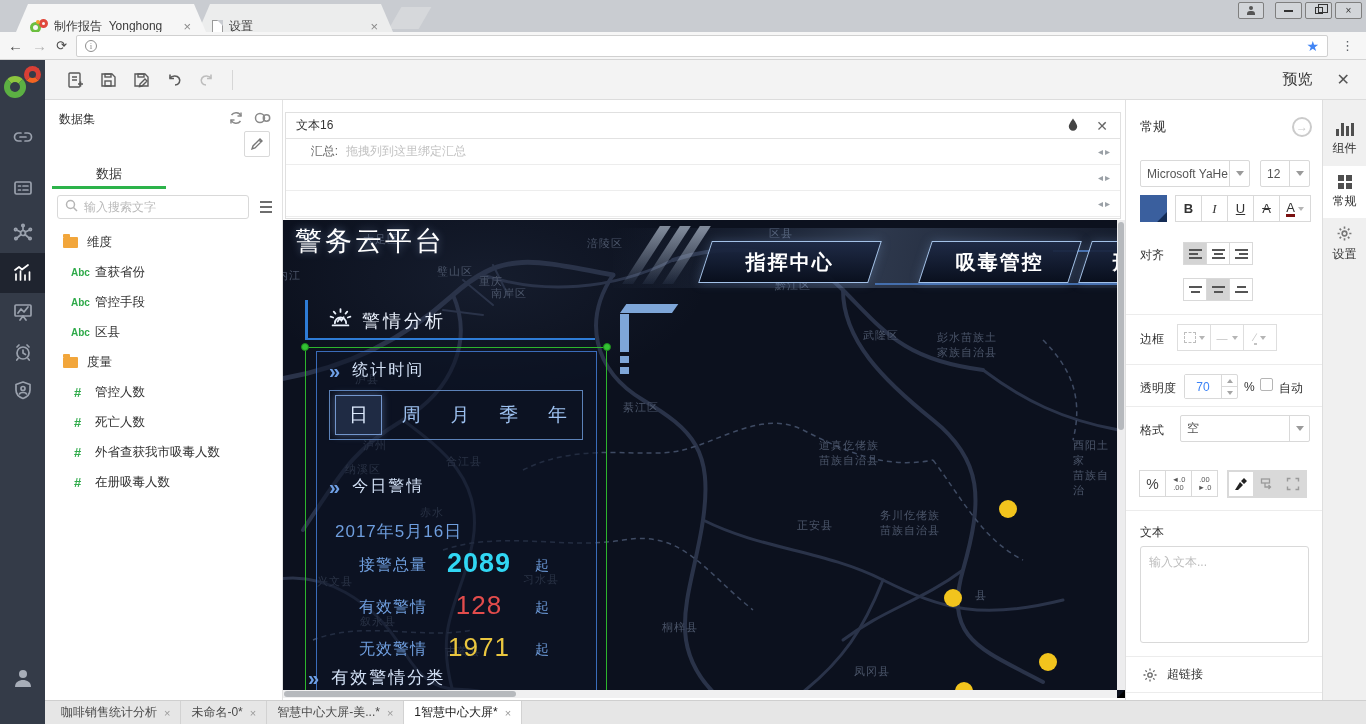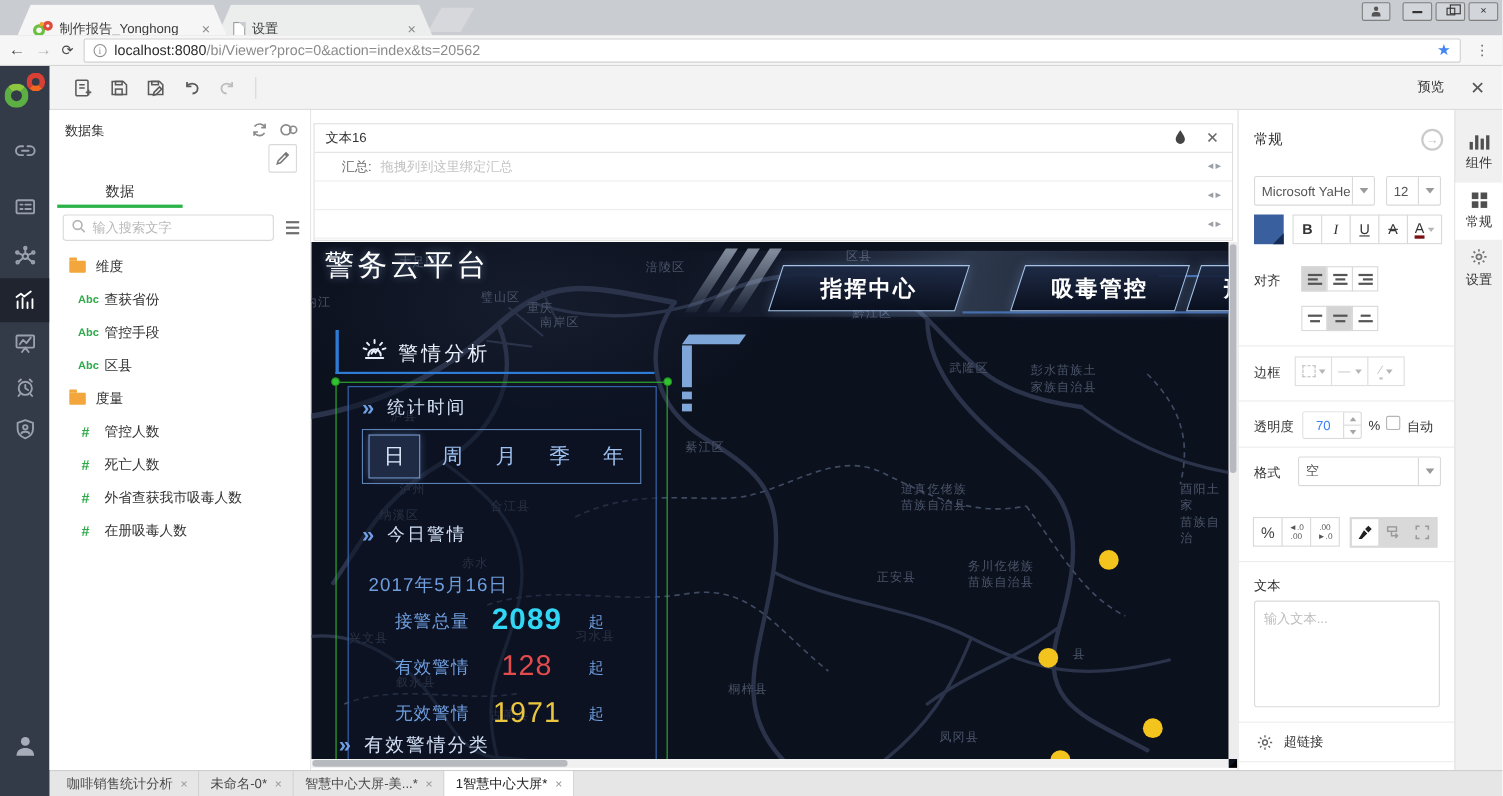--- a/index.html
+++ b/index.html
@@ -61,21 +61,21 @@
   
   .toolbar { height:40px; background:#f3f3f3; border-bottom:1px solid #dcdcdc; display:flex; align-items:center; padding:0 16px 0 18px; flex:0 0 auto; }
   .tb-icon { width:24px; height:24px; margin-right:9px; display:flex; align-items:center; justify-content:center; cursor:pointer; }
   .tb-icon svg { stroke:#5a5a5a; fill:none; stroke-width:1.4; }
   .tb-icon.disabled svg { stroke:#bdbdbd; }
   .tb-sep { width:1px; height:20px; background:#d6d6d6; margin:0 12px 0 4px; }
   .tb-menu { display:flex; align-items:center; gap:27px; }
   .tb-menu-item { font-size:13px; color:#333; cursor:pointer; display:flex; align-items:center; gap:5px; white-space:nowrap; }
   .caret-down { width:0; height:0; border-left:4px solid transparent; border-right:4px solid transparent; border-top:5px solid #8d8d8d; }
   .tb-spacer { flex:1; }
-  .tb-preview { font-size:12px; color:#333; cursor:pointer; margin-right:24px; }
+  .tb-preview { font-size:15px; color:#333; cursor:pointer; margin-right:24px; }
   .tb-close { font-size:16px; color:#555; cursor:pointer; }
 
   
   .main { height:600px; display:flex; min-height:0; flex:0 0 auto; }
 
   
   .datapanel { width:238px; border-right:1px solid #e2e2e2; position:relative; background:#fff; flex:0 0 auto; }
   .dp-row1 { position:absolute; top:10px; left:14px; right:10px; display:flex; align-items:center; }
   .dp-label { font-size:12px; color:#333; flex:1; }
   .dp-ic { margin-left:10px; cursor:pointer; }
@@ -260,21 +260,20 @@
           </div>
         <div class="winbtn">×</div>
       </div>
     </div>
     <div class="urlrow">
       <span class="navarrow">←</span>
       <span class="navarrow disabled">→</span>
       <span class="reload">⟳</span>
       <div class="urlbox">
         <span class="info-i">i</span>
-        <span style="white-space:nowrap;"><span class="url-host">localhost:8080</span><span class="url-path">/bi/Viewer?proc=0&amp;action=index&amp;ts=20562</span></span>
         <span style="flex:1"></span>
         <span class="star">★</span>
       </div>
       <span class="kebab">⋮</span>
     </div>
   </div>
 
   <div class="body-row">
 
     <div class="rail">

